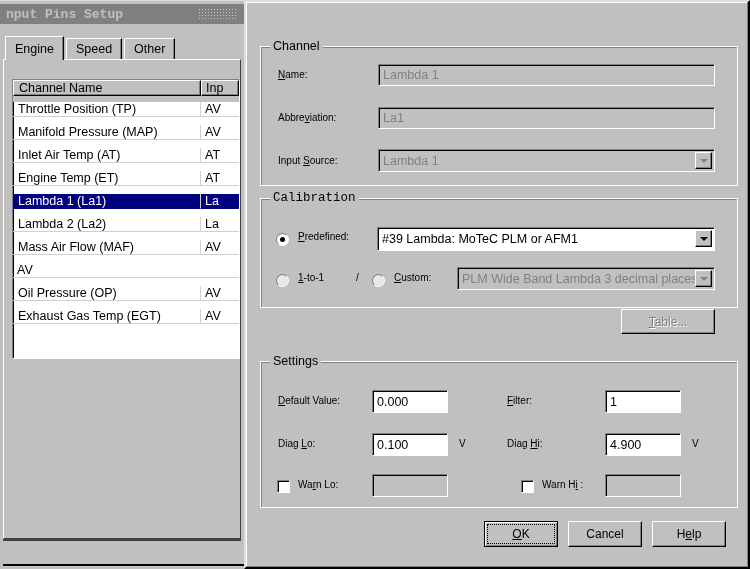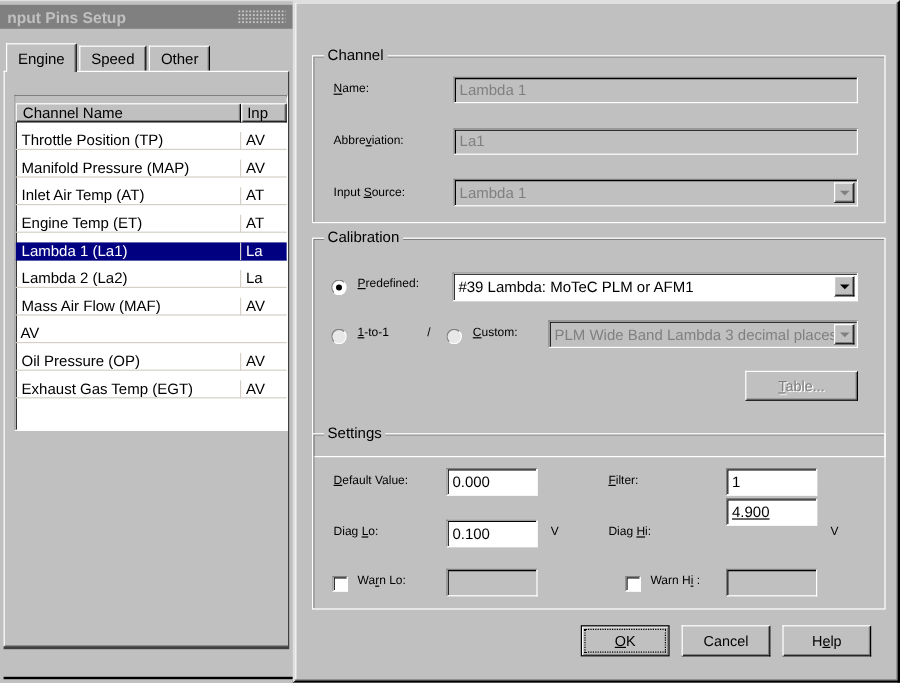--- a/index.html
+++ b/index.html
@@ -44,21 +44,21 @@
     border-left: 1px solid #dfdfdf;
     box-sizing: border-box;
   }
   #bg-titlebar {
     position: absolute; left: 3px; top: 3px; width: 246px; height: 20px;
     background: #808080;
     display: flex; align-items: center;
   }
   #bg-title-text {
     color: #c0c0c0; font-size: 13px; font-weight: bold;
-    margin-left: 8px; white-space: nowrap;
+    margin-left: 8px; white-space: nowrap; font-family: Liberation Mono, monospace;
   }
   #bg-title-dots {
     position: absolute; right: 6px; top: 4px; width: 40px; height: 12px;
     background-image:
       radial-gradient(circle, #d4d4d4 0.6px, transparent 0.7px);
     background-size: 3px 3px;
     opacity: .85;
   }
   #bg-client {
     position: absolute; left: 4px; top: 27px; width: 246px; height: 540px;
@@ -89,21 +89,21 @@
     border-top: 1px solid #ffffff;
     border-left: 1px solid #ffffff;
     border-right: 1px solid #404040;
     border-bottom: 1px solid #404040;
     box-sizing: border-box;
   }
   #listbox {
     position: absolute; left: 13px; top: 51px; width: 228px; height: 280px;
     box-sizing: border-box; overflow: hidden;
   }
-  .lrow { display: flex; height: 23px; align-items: flex-end; box-sizing: border-box; }
+  .lrow { display: flex; height: 23px; align-items: flex-start; box-sizing: border-box; }
   .lrow .c1 {
     flex: 0 0 188px; display: flex; align-items: center;
     padding-left: 5px; font-size: 12.5px;
     border-bottom: 1px solid #d4d0c8;
     border-right: 1px solid #d4d0c8;
     box-sizing: border-box; overflow: hidden; white-space: nowrap;
   }
   .lrow .c2 {
     flex: 1 1 auto; display: flex; align-items: center;
     padding-left: 4px; font-size: 12.5px;
@@ -345,21 +345,21 @@
     <span class="lbl" style="left:32px; top:153px;">
       Input <u>S</u>ource:
     </span>
     <div class="field disabled" style="left:132px; top:147px; width:337px; height:23px;">
       <span>Lambda 1</span>
       <span class="combo-arrow">
         <span class="arrow-glyph dis"></span>
       </span>
     </div>
 
-    <div class="group" style="left:14px; top:196px; width:478px; height:183px;">
+    <div class="group" style="left:14px; top:196px; width:478px; height:110px;font-family:Liberation Mono, monospace;">
       <span class="glabel">Calibration</span>
     </div>
 
     <span class="radio" style="left:30px; top:231px;">
       <span class="dot"></span>
     </span>
     <span class="lbl" style="left:52px; top:229px;">
       <u>P</u>redefined:
     </span>
     <div class="field enabled" style="left:131px; top:225px; width:338px; height:24px;">
@@ -411,21 +411,21 @@
       Diag <u>L</u>o:
     </span>
     <div class="field enabled" style="left:126px; top:431px; width:76px; height:23px;">
       <span>0.100</span>
     </div>
     <span class="lbl" style="left:213px; top:436px;">V</span>
 
     <span class="lbl" style="left:261px; top:436px;">
       Diag <u>H</u>i:
     </span>
-    <div class="field enabled" style="left:359px; top:413px; width:76px; height:23px;text-decoration:underline;">
+    <div class="field enabled" style="left:359px; top:431px; width:76px; height:23px;">
       <span>4.900</span>
     </div>
     <span class="lbl" style="left:446px; top:436px;">V</span>
 
     <span class="checkbox" style="left:31px; top:478px;"></span>
     <span class="lbl" style="left:52px; top:477px;">
       Wa<u>r</u>n Lo:
     </span>
     <div class="field disabled" style="left:126px; top:472px; width:76px; height:23px;">
       <span></span>

